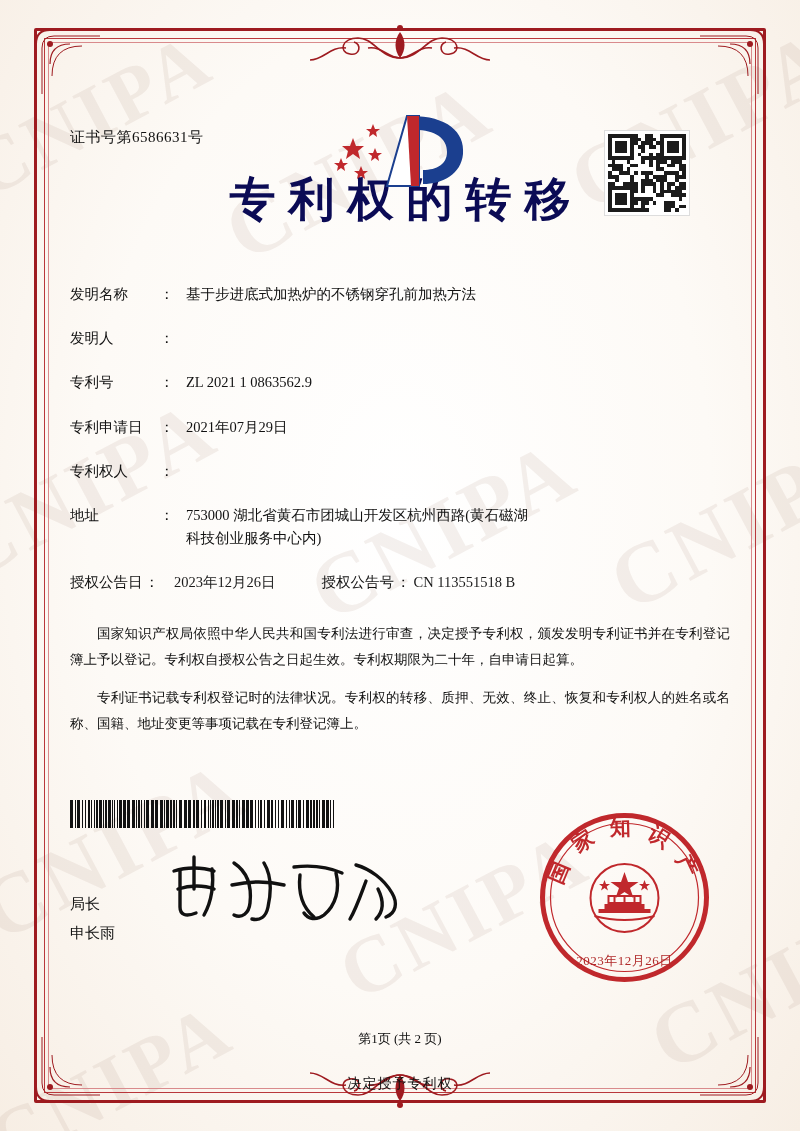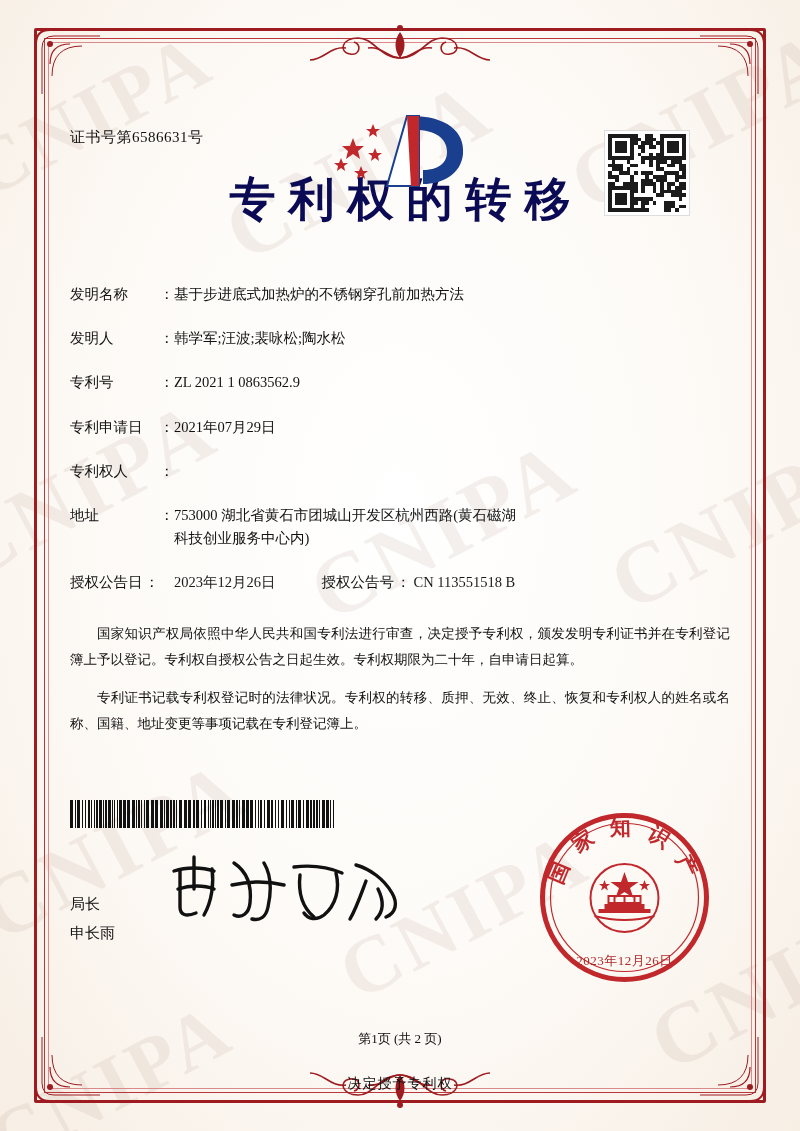--- a/index.html
+++ b/index.html
@@ -164,20 +164,21 @@
     gap: 12px;
   }
   .label.spread {
     display: flex;
     justify-content: space-between;
   }
   .colon { margin-left: 2px; }
   .value {
     flex: 1;
     color: #111;
+    margin-left: 12px;
   }
   .value .line2 { display: block; margin-left: 0; }
 
   .row.dual { justify-content: flex-start; }
   .row.dual .half {
     display: flex;
     align-items: center;
   }
   .row.dual .half.second { margin-left: 46px; }
   .row.dual .label { width: 104px; flex: 0 0 104px; }
@@ -838,21 +839,20 @@
             <span class="colon">：</span>
         </div>
         <div class="value">基于步进底式加热炉的不锈钢穿孔前加热方法</div>
       </div>
 
       <div class="row">
         <div class="label spread">
           <span>发明人</span>
             <span class="colon">：</span>
         </div>
-        <div class="value">韩学军;汪波;裴咏松;陶水松</div>
       </div>
 
       <div class="row">
         <div class="label spread">
           <span>专利号</span>
             <span class="colon">：</span>
         </div>
         <div class="value">ZL 2021 1 0863562.9</div>
       </div>
 

